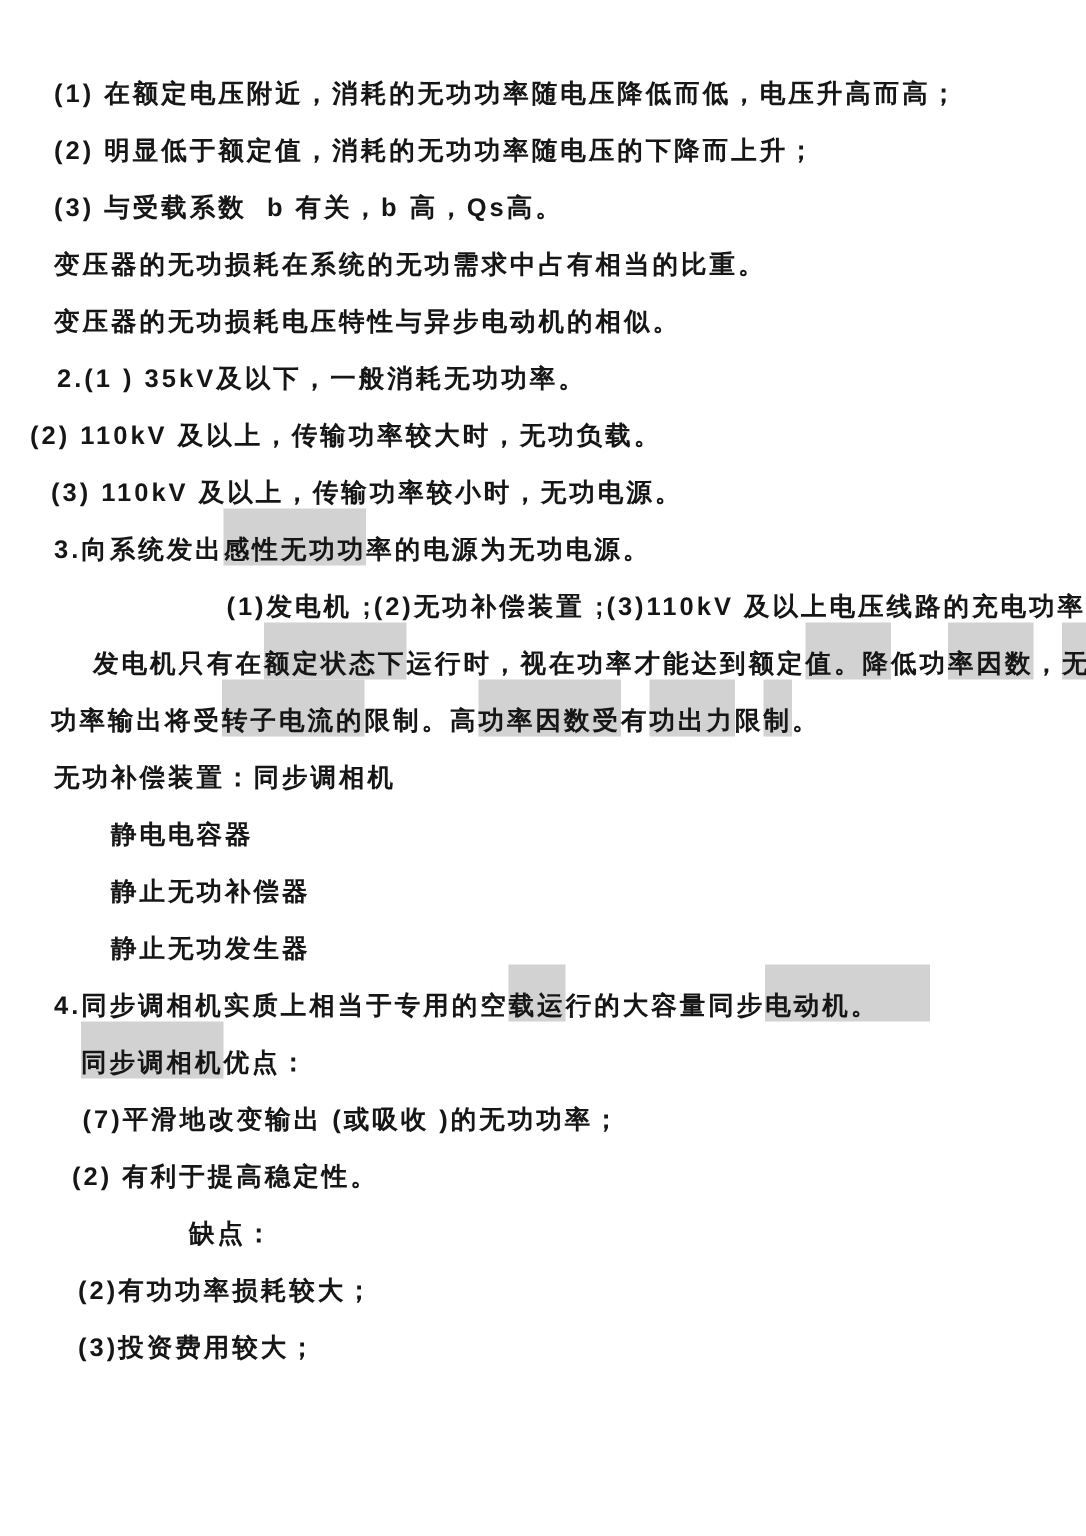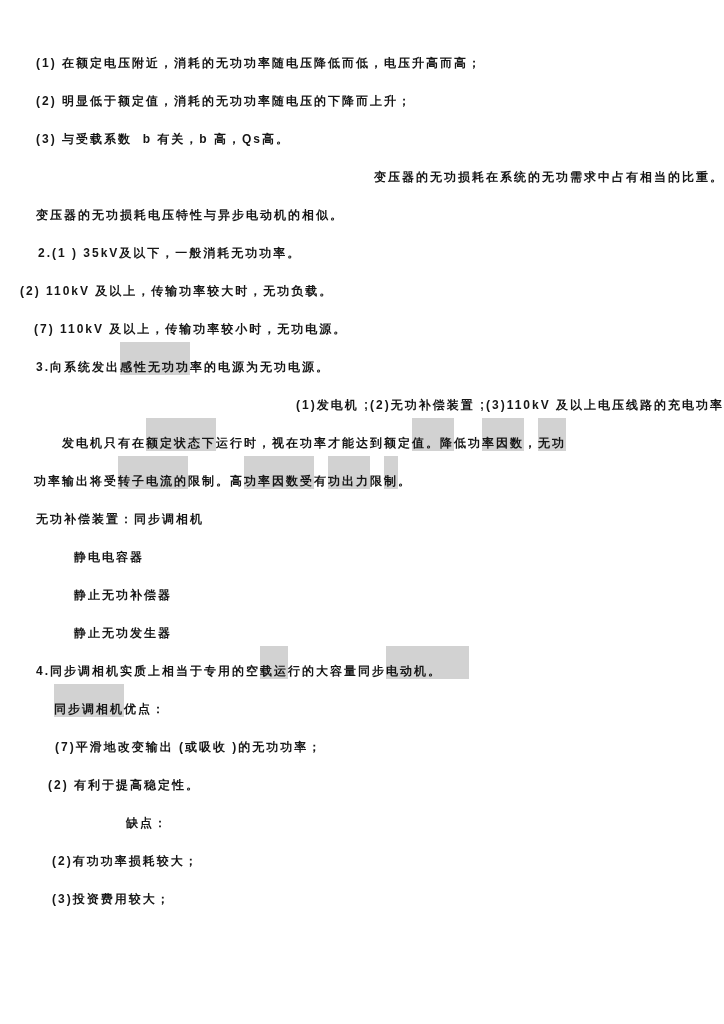--- a/index.html
+++ b/index.html
@@ -10,21 +10,21 @@
   .page {
     position: relative;
     width: 724px;
     height: 1024px;
     background: var(--page-bg, #ffffff);
     overflow: hidden;
     box-sizing: border-box;
     padding-top: 44px;
     font-family: "Liberation Sans", "DejaVu Sans", sans-serif;
     font-weight: bold;
-    font-size: 12px;
+    font-size: 17px;
     letter-spacing: 2px;
     color: var(--text-color, #161616);
   }
   .line {
     height: 38px;
     line-height: 38px;
     white-space: pre;
   }
   .seg { }
   .hl {
@@ -36,25 +36,25 @@
     text-underline-offset: 3px;
   }
 </style>
 </head>
 <body>
 
 <div class="page">
     <div class="line" style="margin-left: 36px;"><span class="seg">(1) 在额定电压附近，消耗的无功功率随电压降低而低，电压升高而高；</span></div>
     <div class="line" style="margin-left: 36px;"><span class="seg">(2) 明显低于额定值，消耗的无功功率随电压的下降而上升；</span></div>
     <div class="line" style="margin-left: 36px;"><span class="seg">(3) 与受载系数  b 有关，b 高，Qs高。</span></div>
-    <div class="line" style="margin-left: 36px; text-align: right;"><span class="seg">变压器的无功损耗在系统的无功需求中占有相当的比重。</span></div>
+    <div class="line" style="margin-left: 36px;"><span class="seg">变压器的无功损耗在系统的无功需求中占有相当的比重。</span></div>
     <div class="line" style="margin-left: 36px;"><span class="seg">变压器的无功损耗电压特性与异步电动机的相似。</span></div>
     <div class="line" style="margin-left: 38px;"><span class="seg">2.(1 ) 35kV及以下，一般消耗无功功率。</span></div>
     <div class="line" style="margin-left: 20px;"><span class="seg">(2) 110kV 及以上，传输功率较大时，无功负载。</span></div>
-    <div class="line" style="margin-left: 34px;"><span class="seg">(7) 110kV 及以上，传输功率较小时，无功电源。</span></div>
+    <div class="line" style="margin-left: 34px;"><span class="seg">(3) 110kV 及以上，传输功率较小时，无功电源。</span></div>
     <div class="line" style="margin-left: 36px;"><span class="seg">3.向系统发出</span><span class="seg hl">感性无功功</span><span class="seg">率的电源为无功电源。</span></div>
     <div class="line" style="margin-left: 56px; text-align: right;"><span class="seg">(1)发电机 ;(2)无功补偿装置 ;(3)110kV 及以上电压线路的充电功率</span></div>
     <div class="line" style="margin-left: 62px;"><span class="seg">发电机只有在</span><span class="seg hl">额定状态下</span><span class="seg">运行时，视在功率才能达到额定</span><span class="seg hl">值。降</span><span class="seg">低功</span><span class="seg hl">率因数</span><span class="seg">，</span><span class="seg hl">无功</span></div>
     <div class="line" style="margin-left: 34px;"><span class="seg">功率输出将受</span><span class="seg hl">转子电流的</span><span class="seg">限制。高</span><span class="seg hl">功率因数受</span><span class="seg">有</span><span class="seg hl">功出力</span><span class="seg">限</span><span class="seg hl">制</span><span class="seg">。</span></div>
     <div class="line" style="margin-left: 36px;"><span class="seg">无功补偿装置：同步调相机</span></div>
     <div class="line" style="margin-left: 74px;"><span class="seg">静电电容器</span></div>
     <div class="line" style="margin-left: 74px;"><span class="seg">静止无功补偿器</span></div>
     <div class="line" style="margin-left: 74px;"><span class="seg">静止无功发生器</span></div>
     <div class="line" style="margin-left: 36px;"><span class="seg">4.同步调相机实质上相当于专用的空</span><span class="seg hl">载运</span><span class="seg">行的大容量同步</span><span class="seg hl">电动机。     </span></div>
     <div class="line" style="margin-left: 54px;"><span class="seg hl ul">同步调相机</span><span class="seg ul">优点：  </span></div>

